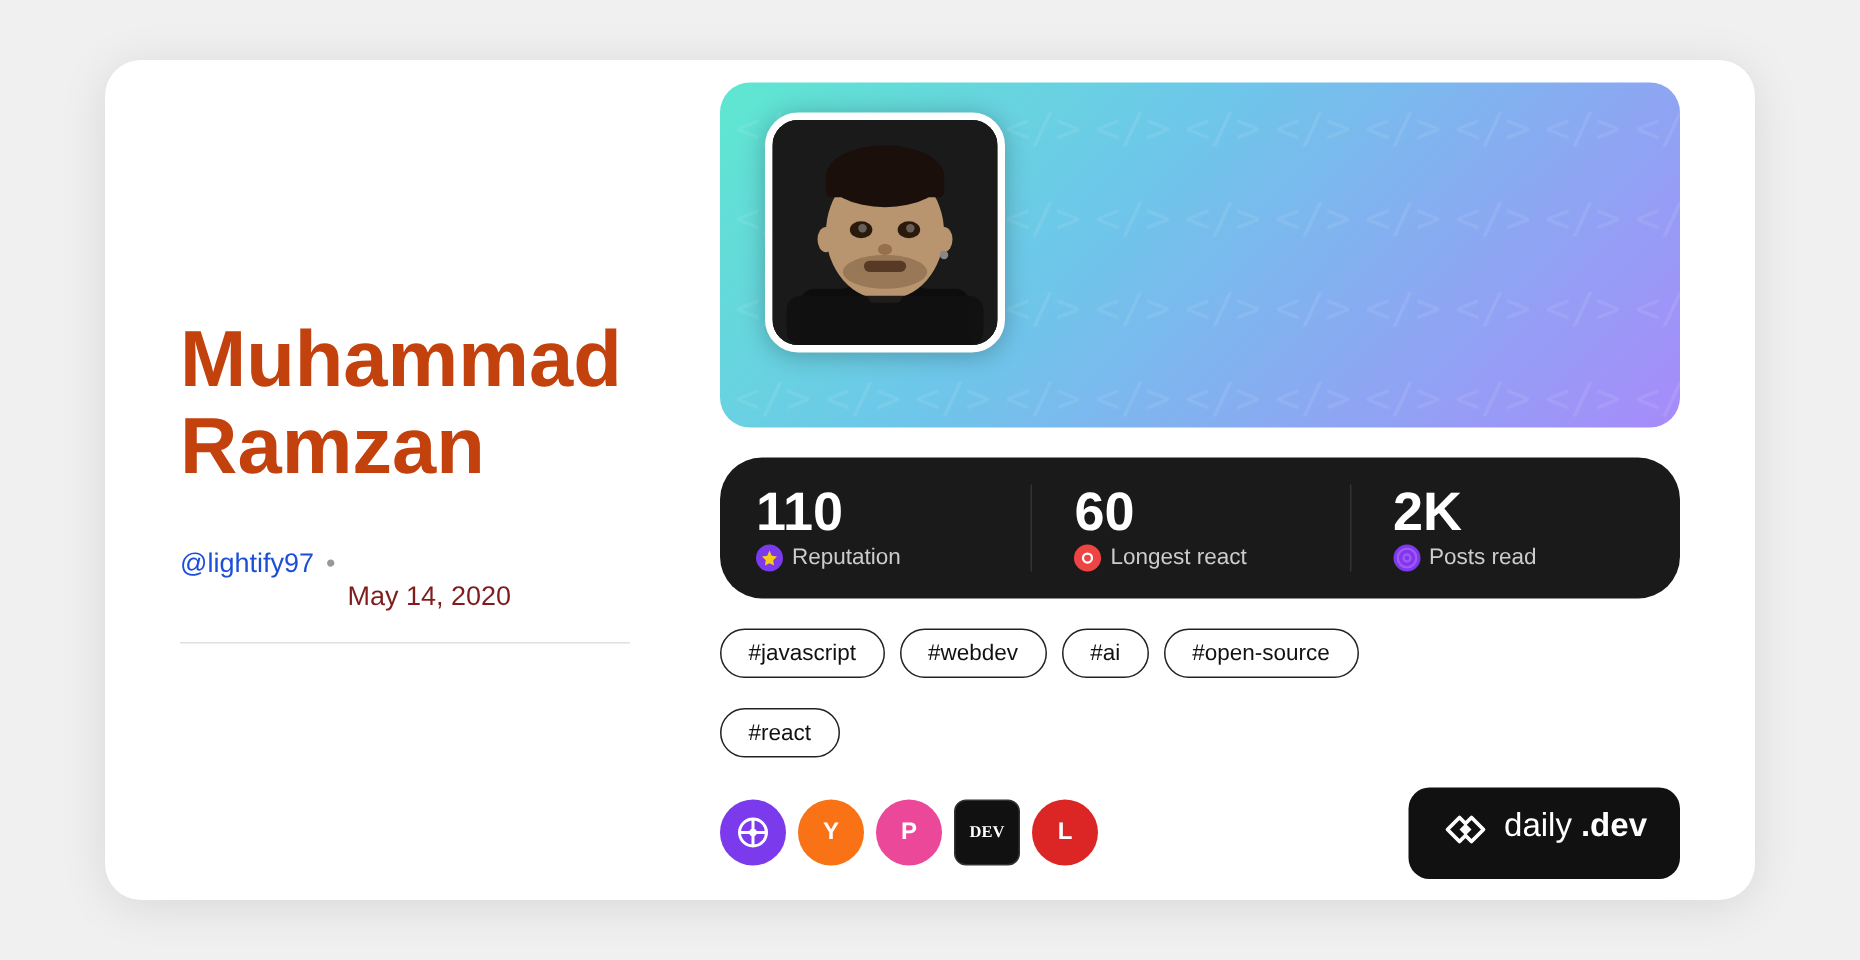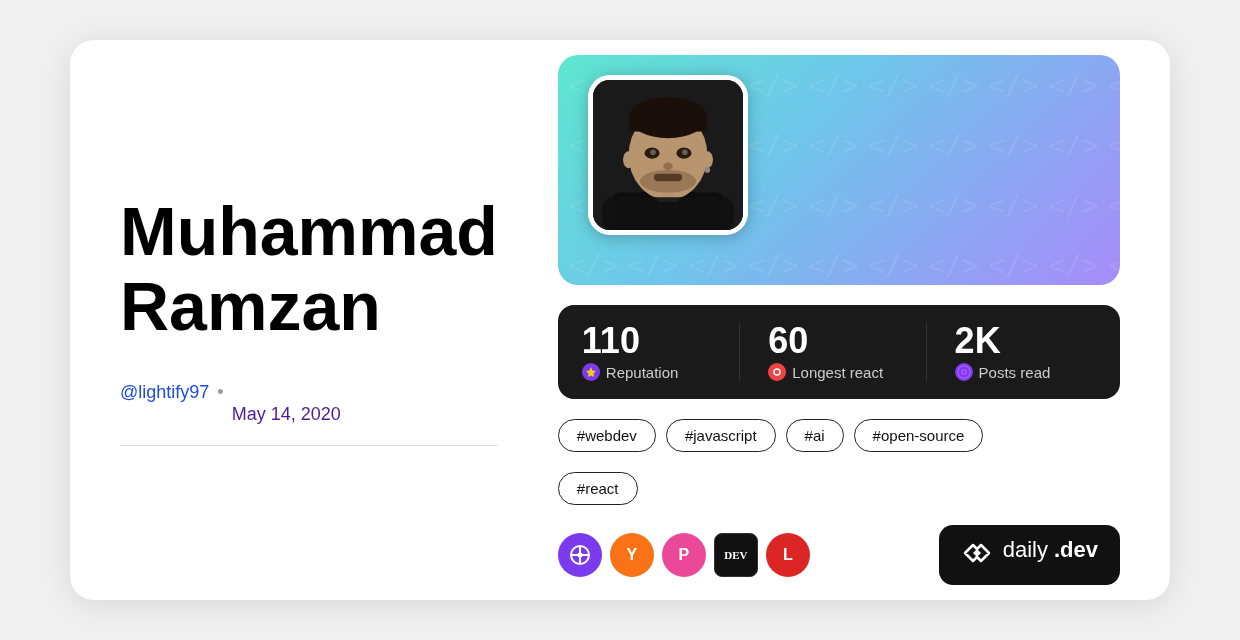--- a/index.html
+++ b/index.html
@@ -25,43 +25,43 @@
       box-shadow: 0 4px 32px rgba(0,0,0,0.10);
       position: relative;
     }
     .left-section {
       display: flex;
       flex-direction: column;
       justify-content: center;
       min-width: 300px;
     }
     .user-name {
-      font-size: 68px;
+      font-size: 53px;
       font-weight: 800;
-      color: #000000;
+      color: #c2410c;
       line-height: 1.1;
       margin-bottom: 16px;
     }
     .user-meta {
       display: flex;
       align-items: center;
       gap: 8px;
       color: #555;
       font-size: 18px;
       margin-bottom: 20px;
     }
     .user-handle {
       font-weight: 500;
       color: #1d4ed8;
     }
     .user-dot {
       color: #999;
     }
     .user-date {
-      color: #4c1d95;
+      color: #7f1d1d;
       margin-top: 44px;
     }
     .divider {
       width: 100%;
       height: 1px;
       background: #e0e0e0;
     }
     .right-section {
       flex: 1;
       display: flex;
@@ -101,21 +101,21 @@
       background: radial-gradient(ellipse at 60% 30%, #4a4a4a 0%, #1a1a1a 100%);
       display: flex;
       align-items: center;
       justify-content: center;
       position: relative;
       overflow: hidden;
     }
     
     .stats-bar {
       background: #1a1a1a;
-      border-radius: 16px;
+      border-radius: 28px;
       padding: 18px 24px;
       display: flex;
       align-items: center;
       gap: 16px;
       width: 100%;
     }
     .stat-item {
       display: flex;
       flex-direction: column;
       gap: 4px;
@@ -320,22 +320,22 @@
               <circle cx="9" cy="9" r="8" fill="none" stroke="#a855f7" stroke-width="2"></circle>
               <circle cx="9" cy="9" r="3" fill="none" stroke="#a855f7" stroke-width="2"></circle>
             </svg>
           </span>
           <span>Posts read</span>
         </div>
       </div>
     </div>
 
     <div class="tags-row">
+      <span class="tag">#javascript</span>
       <span class="tag">#webdev</span>
-      <span class="tag">#javascript</span>
       <span class="tag">#ai</span>
       <span class="tag">#open-source</span>
     </div>
     <div class="tags-row">
       <span class="tag">#react</span>
     </div>
 
     <div class="bottom-row">
       <div class="source-icons">
         <div class="source-icon si-purple">

